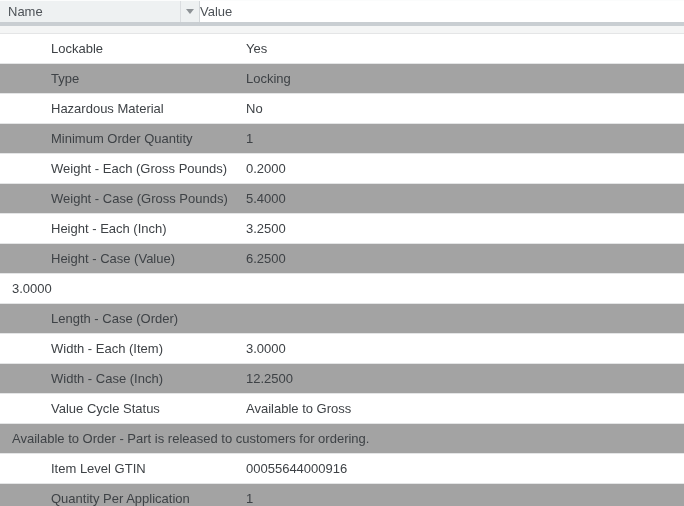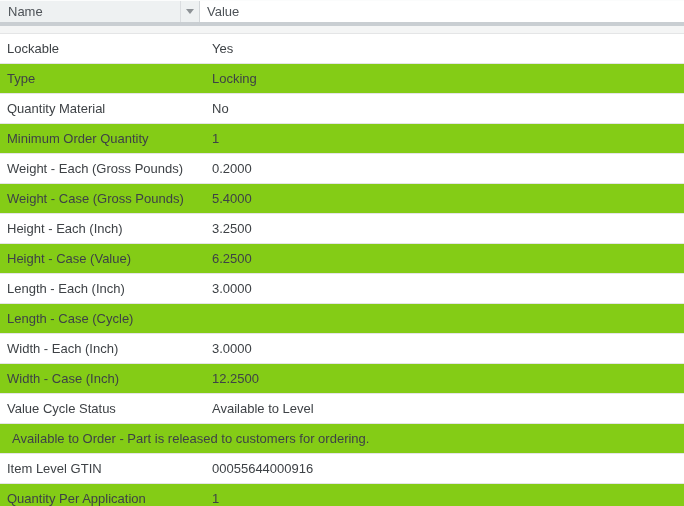--- a/index.html
+++ b/index.html
@@ -31,21 +31,20 @@
   }
   .col-head.name {
     width: 200px;
     background: #eef1f2;
     border-right: 1px solid #d2d6d9;
     padding-left: 8px;
   }
   .col-head.value {
     flex: 1;
     background: #ffffff;
-    padding-left: 7px;
     text-align: center;
   }
   .filter-btn {
     margin-left: auto;
     width: 19px;
     height: 100%;
     display: flex;
     align-items: center;
     justify-content: center;
     border-left: 1px solid #dadde0;
@@ -73,26 +72,27 @@
 
   
   .row {
     display: flex;
     height: 30px;
     line-height: 29px;
     border-bottom: 1px solid #e4e5e6;
     background: #ffffff;
     cursor: default;
   }
-  .row.alt { background: #84cc16; }
+  .row.alt { background: #a3a3a3; }
   .cell-name {
     width: 200px;
-    padding-left: 7px;
+    padding-left: 17px;
     white-space: nowrap;
     overflow: hidden;
+    margin-left: 34px;
   }
   .cell-value {
     flex: 1;
     padding-left: 12px;
     white-space: nowrap;
     overflow: hidden;
   }
 </style>
 </head>
 <body>
@@ -117,21 +117,21 @@
   <div>
       <div class="row">
     <div class="cell-name">Lockable</div>
     <div class="cell-value">Yes</div>
   </div>
       <div class="row alt">
     <div class="cell-name">Type</div>
     <div class="cell-value">Locking</div>
   </div>
       <div class="row">
-    <div class="cell-name">Quantity Material</div>
+    <div class="cell-name">Hazardous Material</div>
     <div class="cell-value">No</div>
   </div>
       <div class="row alt">
     <div class="cell-name">Minimum Order Quantity</div>
     <div class="cell-value">1</div>
   </div>
       <div class="row">
     <div class="cell-name">Weight - Each (Gross Pounds)</div>
     <div class="cell-value">0.2000</div>
   </div>
@@ -141,37 +141,36 @@
   </div>
       <div class="row">
     <div class="cell-name">Height - Each (Inch)</div>
     <div class="cell-value">3.2500</div>
   </div>
       <div class="row alt">
     <div class="cell-name">Height - Case (Value)</div>
     <div class="cell-value">6.2500</div>
   </div>
       <div class="row">
-    <div class="cell-name">Length - Each (Inch)</div>
     <div class="cell-value">3.0000</div>
   </div>
       <div class="row alt">
-    <div class="cell-name">Length - Case (Cycle)</div>
+    <div class="cell-name">Length - Case (Order)</div>
   </div>
       <div class="row">
-    <div class="cell-name">Width - Each (Inch)</div>
+    <div class="cell-name">Width - Each (Item)</div>
     <div class="cell-value">3.0000</div>
   </div>
       <div class="row alt">
     <div class="cell-name">Width - Case (Inch)</div>
     <div class="cell-value">12.2500</div>
   </div>
       <div class="row">
     <div class="cell-name">Value Cycle Status</div>
-    <div class="cell-value">Available to Level</div>
+    <div class="cell-value">Available to Gross</div>
   </div>
       <div class="row alt">
     <div class="cell-value">Available to Order - Part is released to customers for ordering.</div>
   </div>
       <div class="row">
     <div class="cell-name">Item Level GTIN</div>
     <div class="cell-value">00055644000916</div>
   </div>
       <div class="row alt">
     <div class="cell-name">Quantity Per Application</div>

